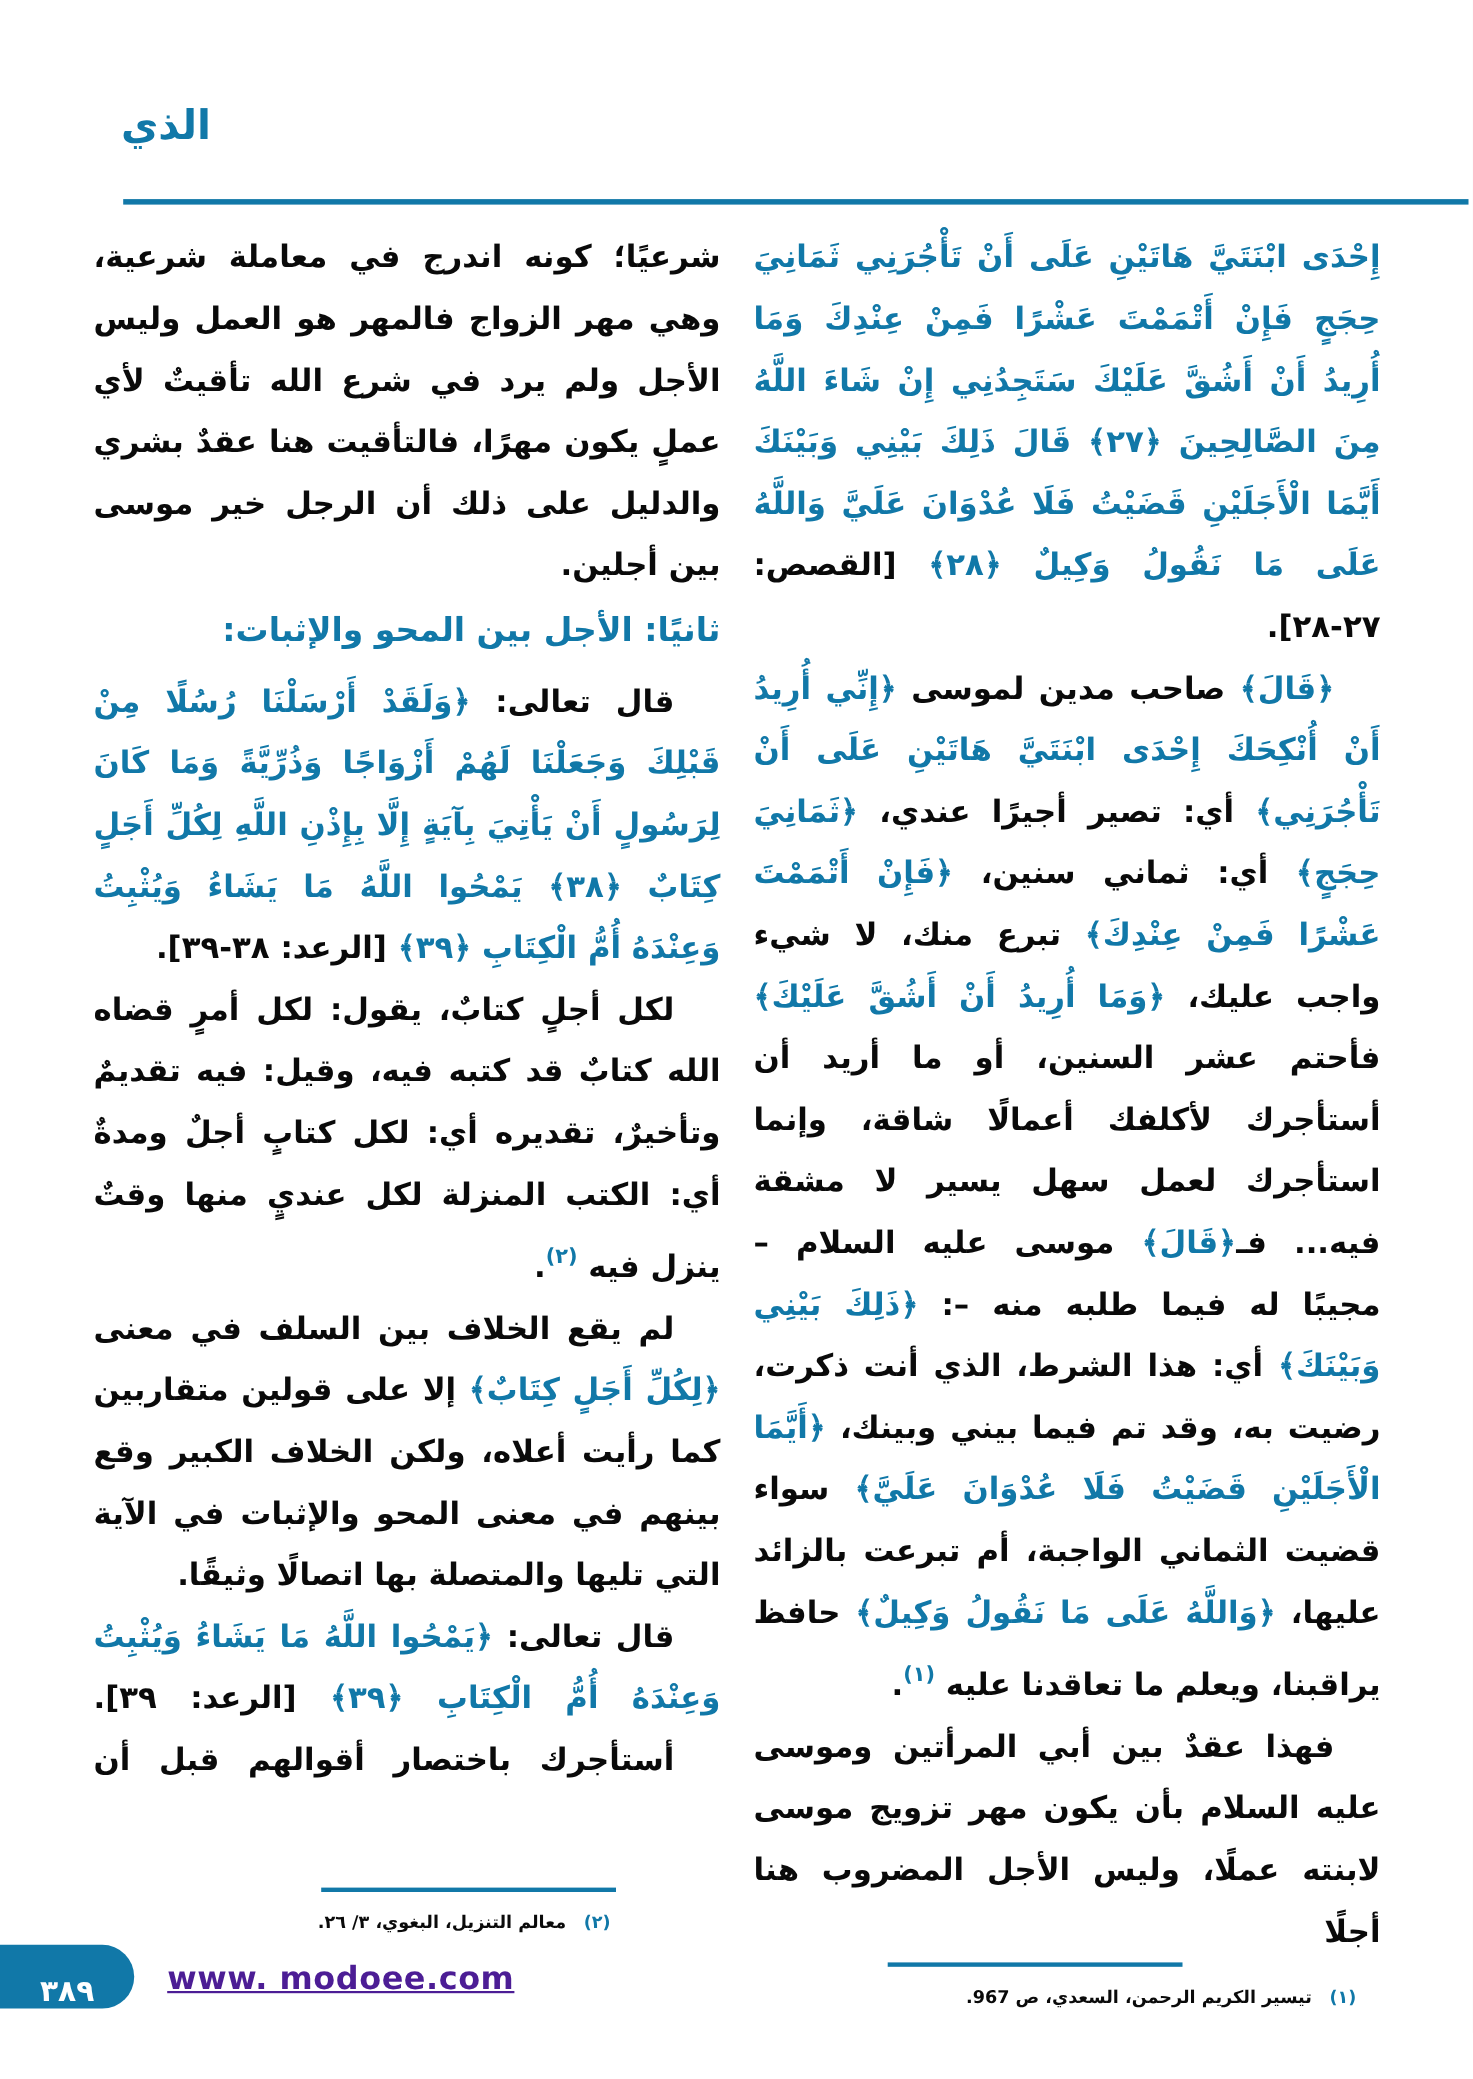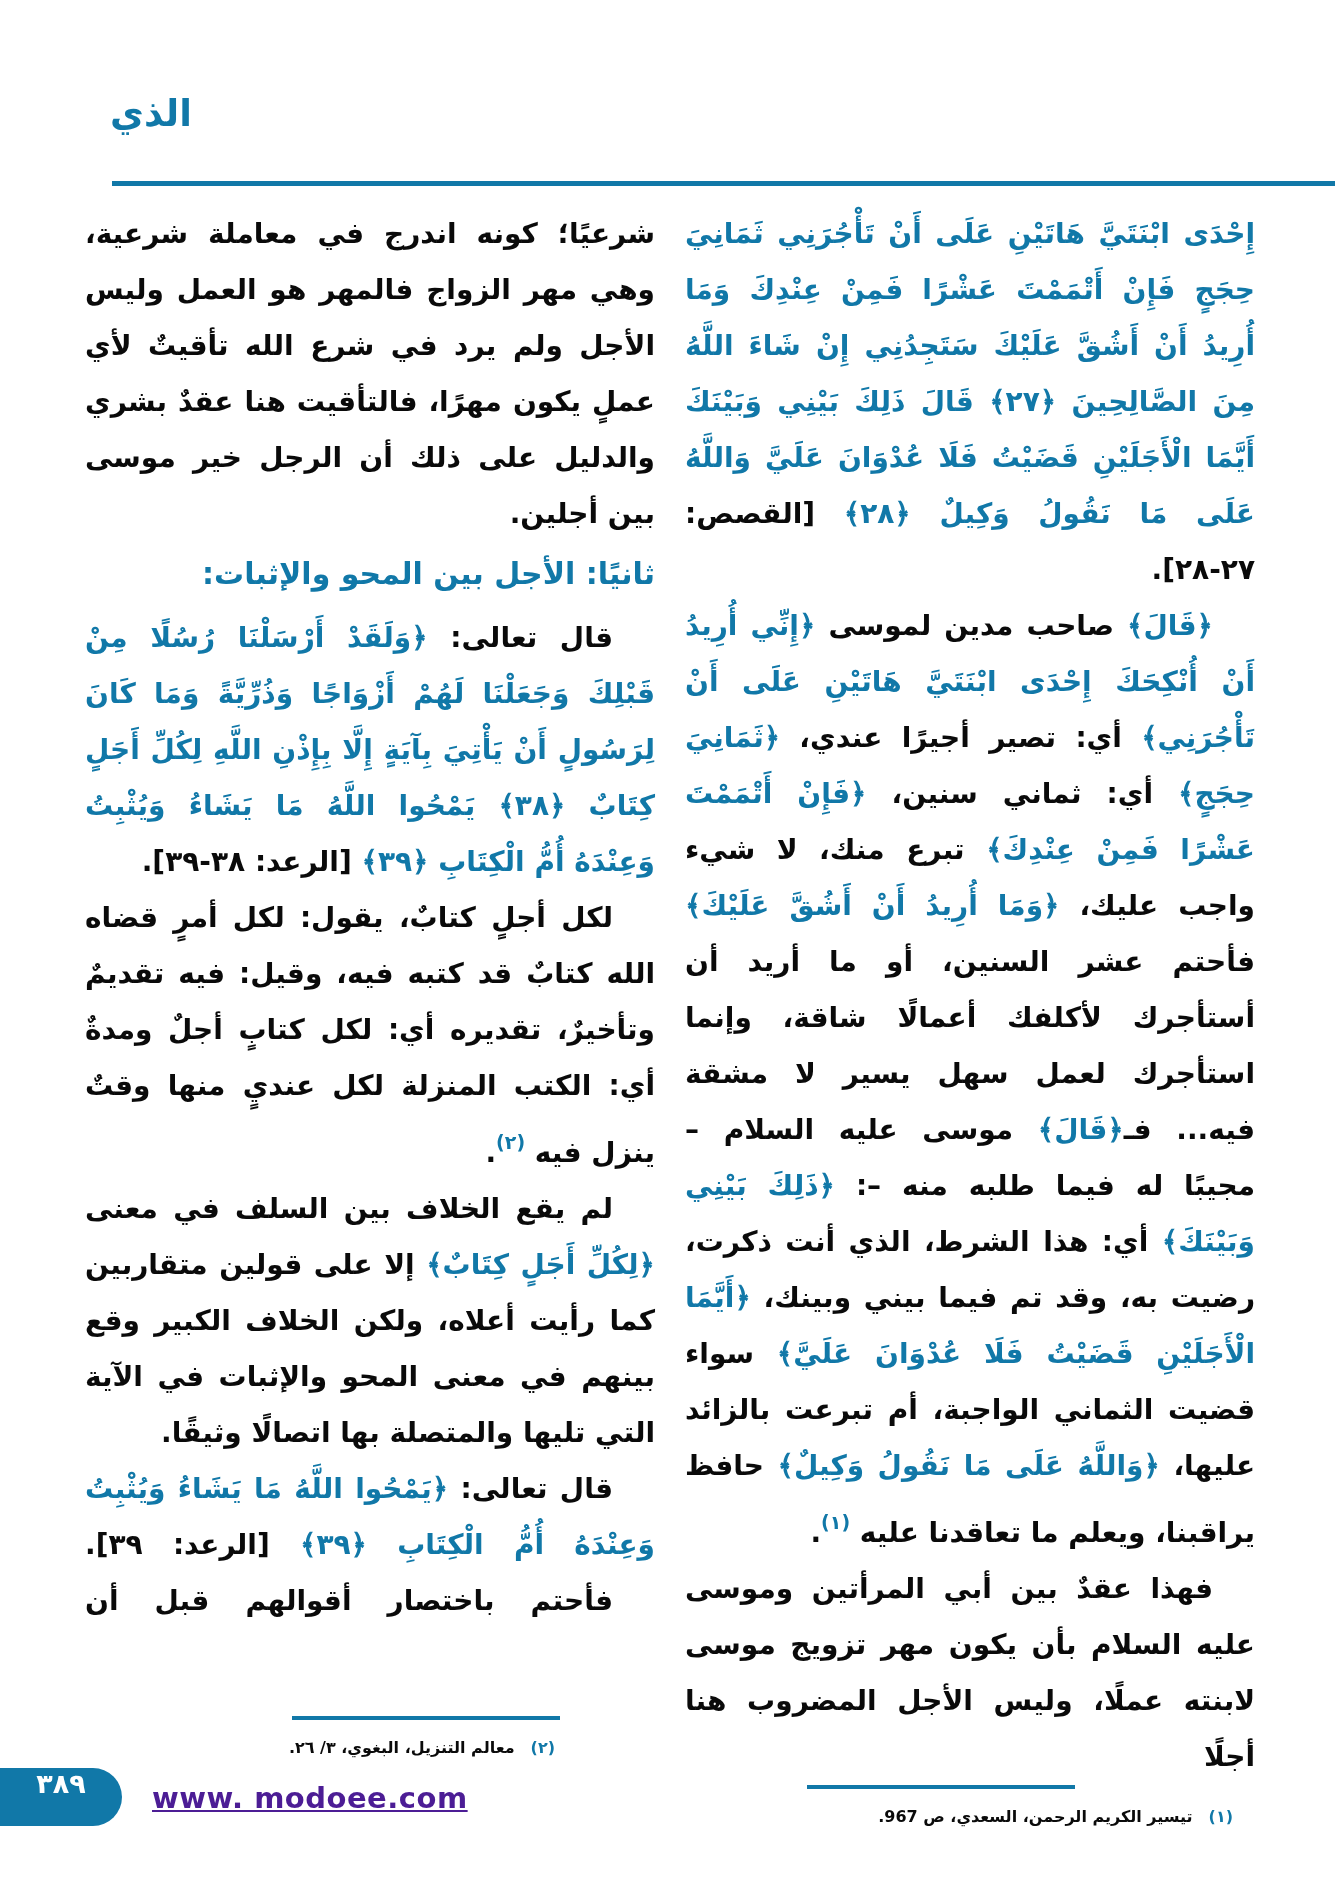--- a/index.html
+++ b/index.html
@@ -98,21 +98,21 @@
   
   .page-pill {
     position: absolute;
     top: 1768px;
     left: 0;
     width: 122px;
     height: 58px;
     background: #1178A8;
     border-radius: 0 29px 29px 0;
     display: flex;
-    align-items: flex-start;
+    align-items: flex-end;
     justify-content: center;
   }
   .page-pill span {
     color: #ffffff;
     font-size: 27px;
     font-weight: 700;
   }
   .website {
     position: absolute;
     top: 1781px;
@@ -156,21 +156,21 @@
       <p class="heading">ثانيًا: الأجل بين المحو والإثبات:</p>
 
       <p class="para"><span class="t">قال تعالى: </span><span class="q">﴿وَلَقَدْ أَرْسَلْنَا رُسُلًا مِنْ قَبْلِكَ وَجَعَلْنَا لَهُمْ أَزْوَاجًا وَذُرِّيَّةً وَمَا كَانَ لِرَسُولٍ أَنْ يَأْتِيَ بِآيَةٍ إِلَّا بِإِذْنِ اللَّهِ لِكُلِّ أَجَلٍ كِتَابٌ ﴿٣٨﴾ يَمْحُوا اللَّهُ مَا يَشَاءُ وَيُثْبِتُ وَعِنْدَهُ أُمُّ الْكِتَابِ ﴿٣٩﴾</span><span class="t"> [الرعد: ٣٨-٣٩].</span></p>
 
       <p class="para"><span class="t">لكل أجلٍ كتابٌ، يقول: لكل أمرٍ قضاه الله كتابٌ قد كتبه فيه، وقيل: فيه تقديمٌ وتأخيرٌ، تقديره أي: لكل كتابٍ أجلٌ ومدةٌ أي: الكتب المنزلة لكل عنديٍ منها وقتٌ ينزل فيه </span><span class="fnref">(٢)</span><span class="t">.</span></p>
 
       <p class="para"><span class="t">لم يقع الخلاف بين السلف في معنى </span><span class="q">﴿لِكُلِّ أَجَلٍ كِتَابٌ﴾</span><span class="t"> إلا على قولين متقاربين كما رأيت أعلاه، ولكن الخلاف الكبير وقع بينهم في معنى المحو والإثبات في الآية التي تليها والمتصلة بها اتصالًا وثيقًا.</span></p>
 
       <p class="para stretch"><span class="t">قال تعالى: </span><span class="q">﴿يَمْحُوا اللَّهُ مَا يَشَاءُ وَيُثْبِتُ وَعِنْدَهُ أُمُّ الْكِتَابِ ﴿٣٩﴾</span><span class="t"> [الرعد: ٣٩].</span></p>
 
-      <p class="para stretch"><span class="t">فأحتم باختصار أقوالهم قبل أن</span></p>
+      <p class="para stretch"><span class="t">أستأجرك باختصار أقوالهم قبل أن</span></p>
 
       <div class="footnote-block">
         <div class="fn-rule"></div>
         <p class="footnote"><span class="fn-marker">(٢)</span><span class="fn-text">معالم التنزيل، البغوي، ٣/ ٢٦.</span></p>
       </div>
     </section>
 
   </div>
 
   <div class="page-pill">

